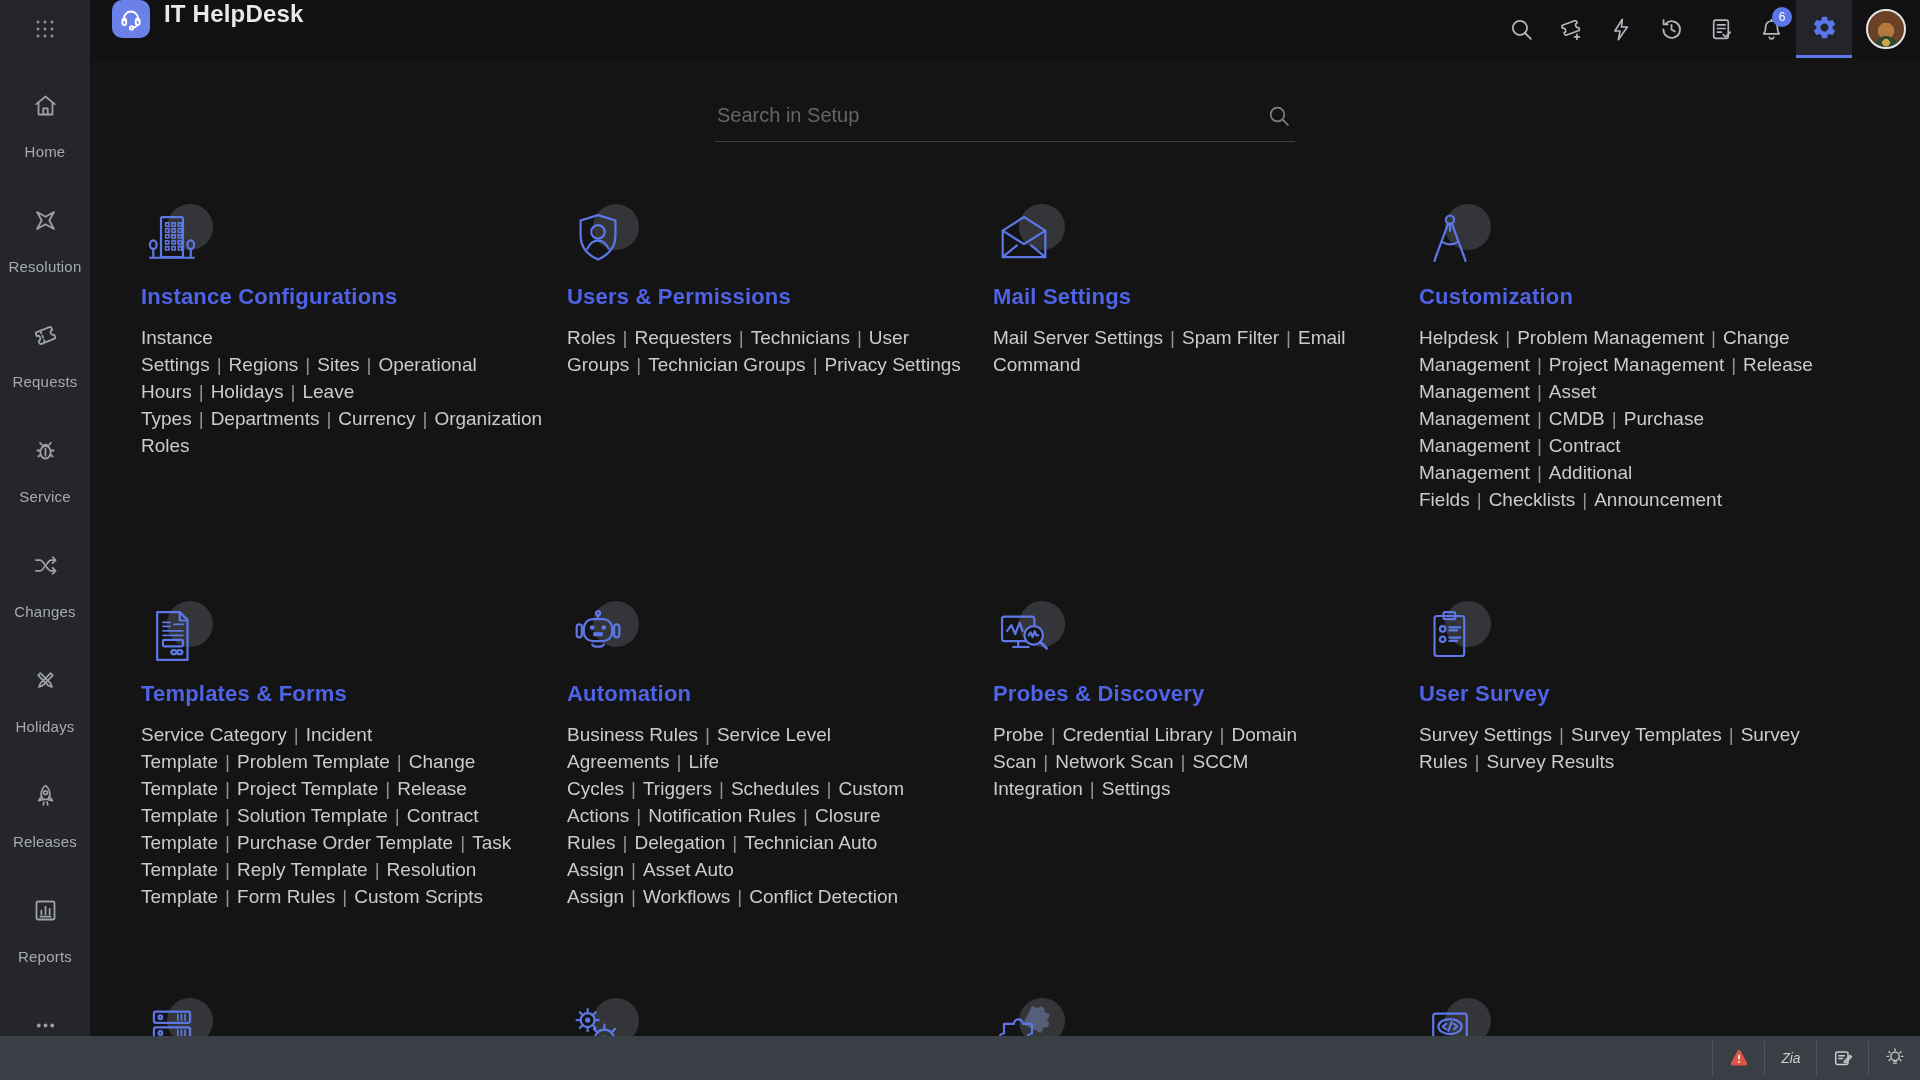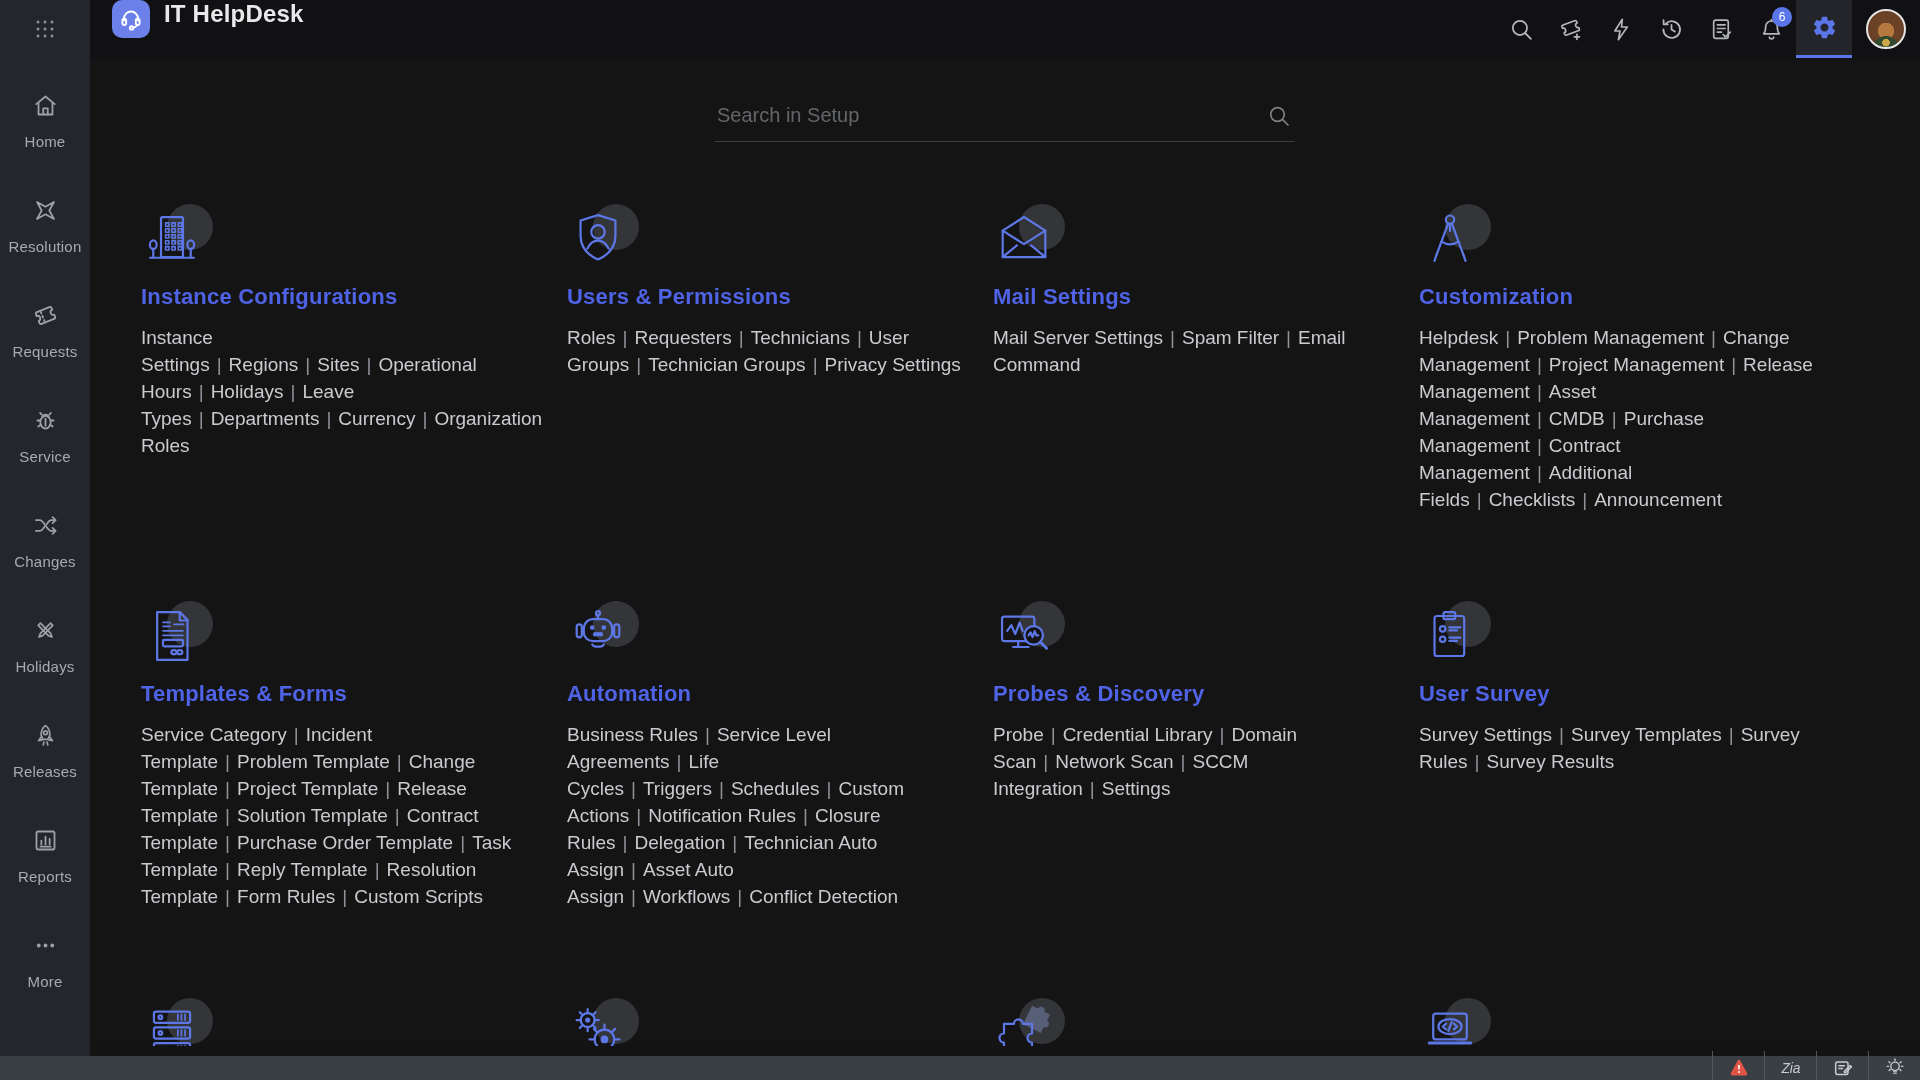--- a/index.html
+++ b/index.html
@@ -4,21 +4,21 @@
 <style>
   * { margin:0; padding:0; box-sizing:border-box; }
   html,body { width:1920px; height:1080px; overflow:hidden; background:#141314;
               font-family:"Liberation Sans", sans-serif; }
 
   
   .rail { position:fixed; left:0; top:0; width:90px; height:1080px; background:#24262b; z-index:5; }
   .launcher { width:90px; height:58px; display:flex; align-items:center; justify-content:center; cursor:pointer; }
   .launcher svg { width:24px; height:24px; color:#8d9095; }
   .nav { display:flex; flex-direction:column; align-items:center; gap:47px; margin-top:34px; }
-  .nav-item { display:flex; flex-direction:column; align-items:center; gap:10px; cursor:pointer; width:90px; }
+  .nav-item { display:flex; flex-direction:column; align-items:center; gap:20px; cursor:pointer; width:90px; }
   .nav-icon svg { width:27px; height:27px; color:#9da0a5; }
   .nav-label { font-size:15px; color:#a7aaaf; letter-spacing:.2px; }
 
   
   .topbar { position:fixed; left:90px; top:0; right:0; height:58px; background:#111113;
             display:flex; align-items:flex-start; padding:0 14px 0 22px; z-index:4; }
   .logo { width:38px; height:38px; border-radius:10px; background:#6b80e8;
           display:flex; align-items:center; justify-content:center; }
   .logo svg { width:24px; height:24px; color:#ffffff; }
   .app-title { color:#e8e9ea; font-size:24px; font-weight:700; margin-left:14px; letter-spacing:.2px; }
@@ -55,21 +55,21 @@
   .cat-icon { position:relative; width:72px; height:66px; margin-bottom:10px; }
   .cat-blob { position:absolute; left:26px; top:-4px; width:46px; height:46px; border-radius:50%; background:#333539; }
   .cat-icon svg { position:relative; width:62px; height:62px; color:#5d78e6; }
   .cat-title { display:inline-block; color:#4f63e6; font-size:22px; font-weight:600; margin-bottom:14px;
                cursor:pointer; letter-spacing:.2px; }
   .cat-links { font-size:19px; line-height:27px; color:#c9cbcf; max-width:400px; }
   .cat-link { cursor:pointer; }
   .sep { color:#90939a; margin:0 7px; }
 
   
-  .bottombar { position:fixed; left:0; right:0; bottom:0; height:24px; background:#3a3f46; z-index:6;
+  .bottombar { position:fixed; left:0; right:0; bottom:0; height:44px; background:#3a3f46; z-index:6;
                display:flex; align-items:center; justify-content:flex-end; }
   .bb-icon { width:52px; height:34px; display:flex; align-items:center; justify-content:center;
              border-left:1px solid #51565c; cursor:pointer; }
   .bb-icon svg { width:22px; height:22px; color:#c9cccf; }
 </style>
 </head>
 <body>
 
 <div class="rail">
   <div class="launcher">

